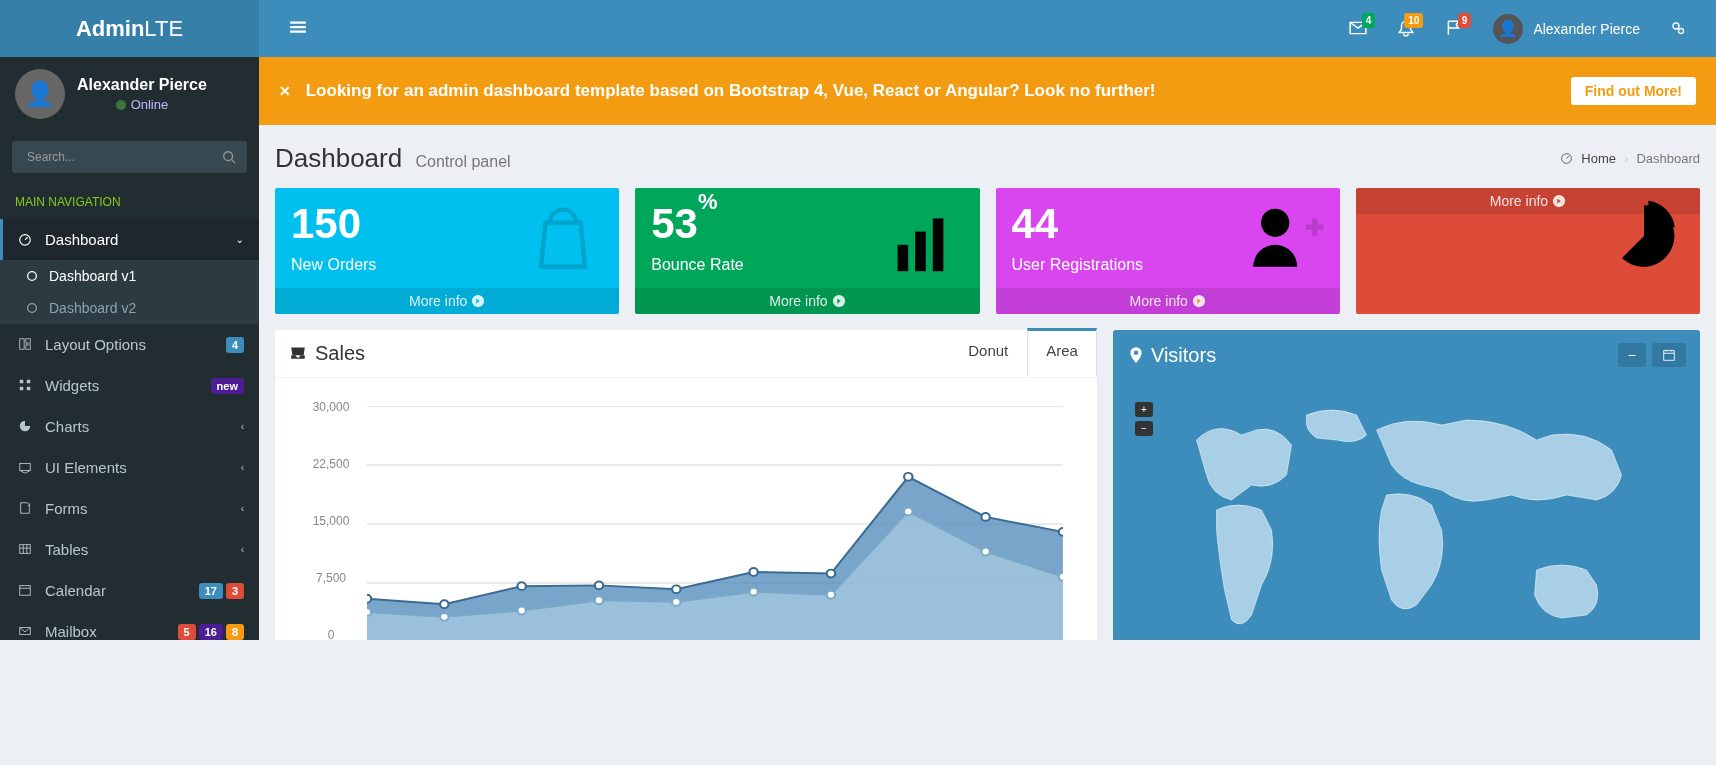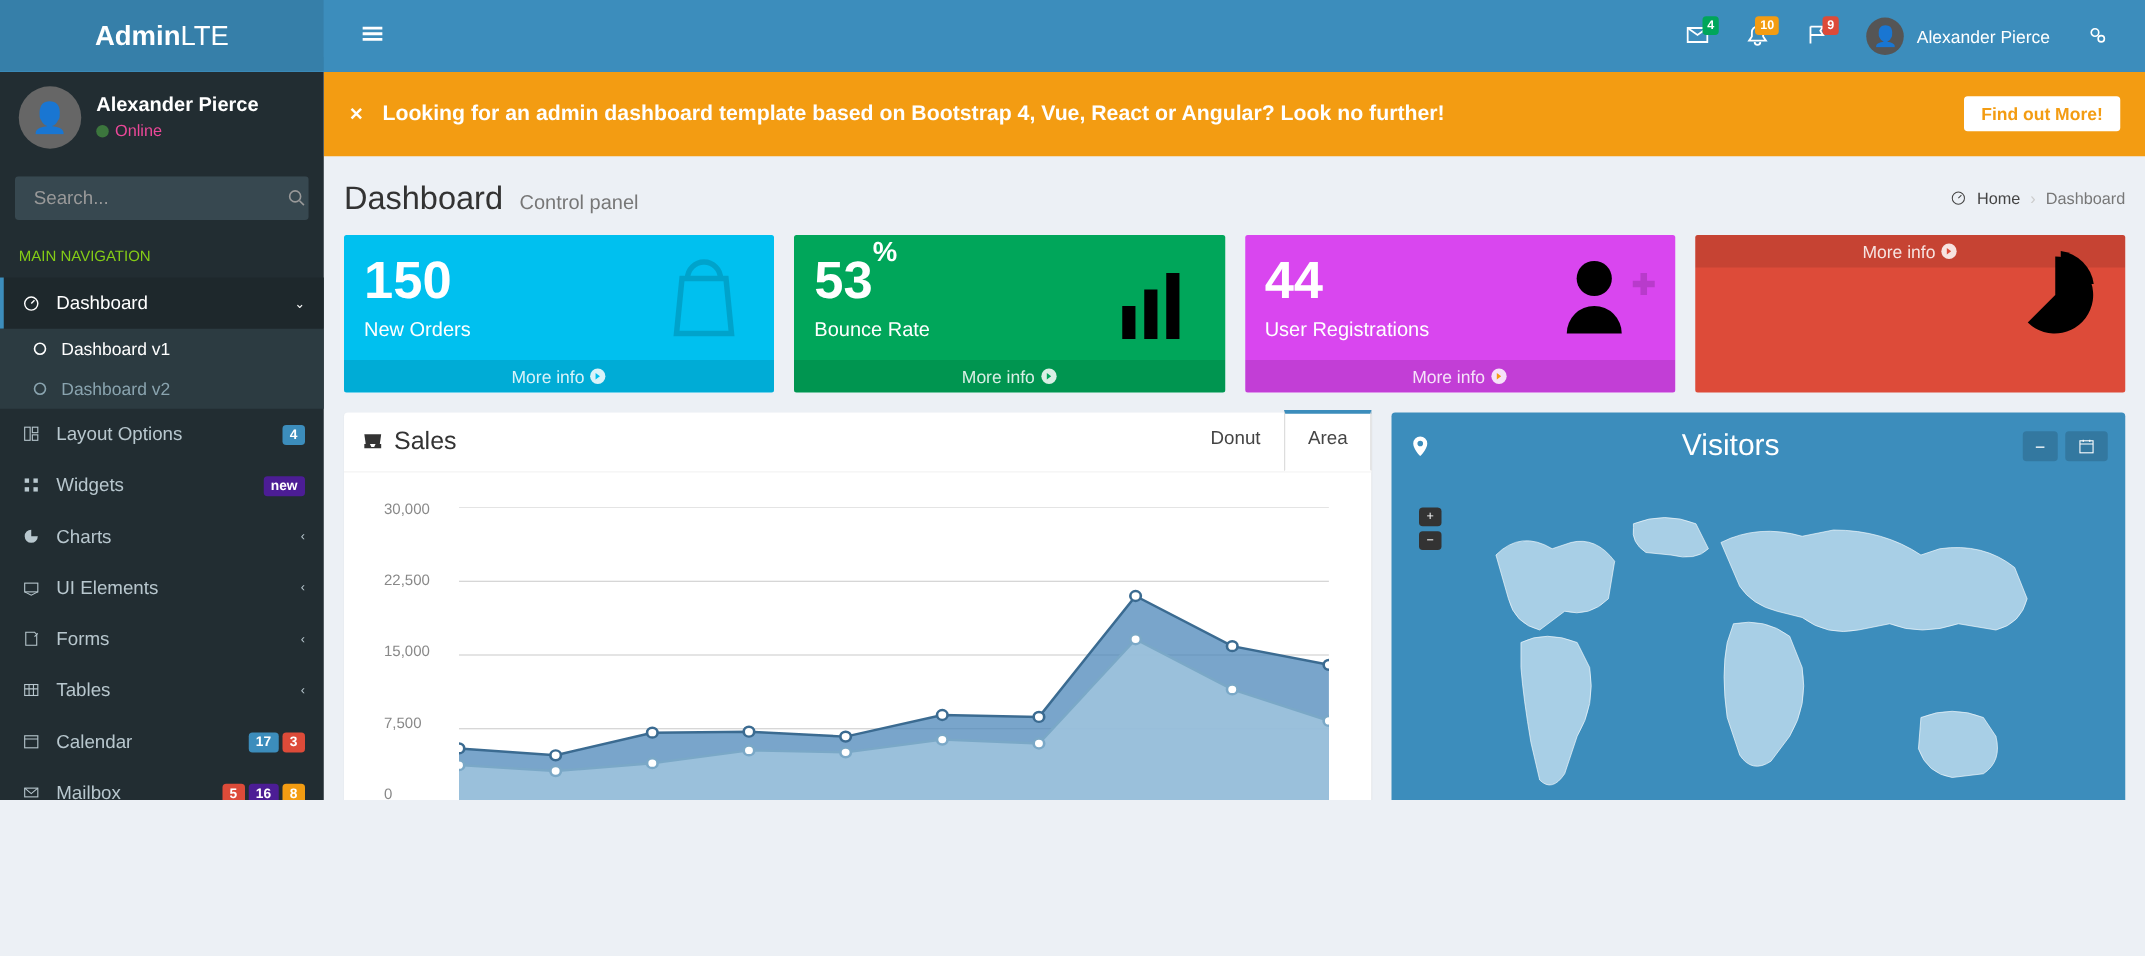--- a/index.html
+++ b/index.html
@@ -20,26 +20,26 @@
 .badge-red { background: #dd4b39; }
 .user-menu { display: flex; align-items: center; gap: 10px; color: #fff; padding: 10px 15px; cursor: pointer; }
 .user-avatar { width: 30px; height: 30px; border-radius: 50%; background: #555; display:flex; align-items:center; justify-content:center; font-size:16px; color:#eee; overflow:hidden; }
 
 
 .main-sidebar { width: 259px; background: #222d32; color: #b8c7ce; padding-top: 57px; height: 100%; }
 .user-panel { padding: 12px 15px; display: flex; align-items: center; gap: 12px; }
 .user-panel .img { width: 50px; height: 50px; border-radius: 50%; background: #666; display:flex; align-items:center; justify-content:center; font-size:24px; color:#ddd; overflow:hidden;}
 .user-panel .info { }
 .user-panel .info .name { color: #fff; font-size: 16px; font-weight: 600; }
-.user-panel .status { font-size: 13px; color: #ec4899; display: flex; align-items: center; gap: 5px; margin-top: 3px; }
+.user-panel .status { font-size: 13px; color: #c4b5fd; display: flex; align-items: center; gap: 5px; margin-top: 3px; justify-content: center; }
 .status-dot { width: 10px; height: 10px; background: #3c763d; border-radius: 50%; display: inline-block; }
 
 .sidebar-search { padding: 10px 12px; }
 .sidebar-search .input-wrap { background: #374850; border-radius: 3px; display: flex; align-items: center; padding: 0 10px; border: 1px solid transparent; }
-.sidebar-search input { background: transparent; border: none; color: #eee; padding: 8px 4px; flex: 1; outline: none; font-size: 15px; }
+.sidebar-search input { background: transparent; border: none; color: #eee; padding: 8px 4px; flex: 1; outline: none; font-size: 12px; }
 .sidebar-search input::placeholder { color: #999; }
 .search-btn { background: transparent; border: none; color: #999; font-size: 14px; cursor: pointer; }
 
 .sidebar-header { color: #84cc16; font-size: 12px; padding: 12px 15px 10px; font-weight: 400; }
 
 .sidebar-menu { list-style: none; }
 .sidebar-menu > li > a { display: flex; align-items: center; padding: 12px 15px; color: #b8c7ce; text-decoration: none; gap: 10px; }
 .sidebar-menu > li.active > a { background: #1e282c; color: #fff; border-left: 3px solid #3c8dbc; padding-left: 12px; }
 .sidebar-menu .icon { width: 20px; text-align: center; }
 .sidebar-menu .text { flex: 1; font-size: 15px; }
@@ -93,28 +93,28 @@
 .box-header h3 { font-size: 20px; font-weight: 500; color: #333; }
 .box-header .tabs { margin-left: auto; display: flex; }
 .box-header .tab { padding: 11px 18px; font-size: 15px; color: #444; cursor: pointer; border: 1px solid transparent; }
 .box-header .tab.active { border: 1px solid #ddd; border-bottom-color: #fff; border-top: 3px solid #3c8dbc; margin-top: -2px; }
 .box-header.sales-head { padding: 0 0 0 14px; border-bottom: 1px solid #f4f4f4; align-items: stretch; }
 .box-header.sales-head .title-wrap { display: flex; align-items: flex-end; padding: 12px 0; }
 
 .box-body { padding: 14px; }
 
 .visitors-header { background: #3c8dbc; color: #fff; padding: 13px 14px; display: flex; align-items: center; border-radius: 3px 3px 0 0; }
-.visitors-header h3 { font-size: 24px; font-weight: 500; flex: 1; margin-left: 6px; text-align: center; }
+.visitors-header h3 { font-size: 20px; font-weight: 500; flex: 1; margin-left: 6px; }
 .visitors-header .tools { display: flex; gap: 6px; }
 .visitors-header .tool-btn { background: rgba(0,0,0,0.15); color: #fff; padding: 4px 10px; border-radius: 3px; cursor: pointer; font-size: 14px; }
 .visitors-body { background: #3c8dbc; padding: 10px; border-radius: 0 0 3px 3px; }
 
 
 .chart-area { position: relative; height: 280px; padding: 10px 20px 10px 20px; }
-.y-axis { position: absolute; left: 18px; top: 8px; bottom: 30px; display: flex; flex-direction: column; justify-content: space-between; font-size: 12px; color: #888; text-align: left; width: 48px; }
+.y-axis { position: absolute; left: 18px; top: 8px; bottom: 30px; display: flex; flex-direction: column; justify-content: space-between; font-size: 12px; color: #888; text-align: center; width: 48px; }
 .y-axis span { display: block; }
 .plot { position: absolute; left: 78px; right: 20px; top: 14px; bottom: 30px; }
 .plot svg { width: 100%; height: 100%; }
 .grid-line { stroke: #aaa; stroke-width: 0.5; }
 .area1 { fill: #a0c4de; opacity: 0.85; }
 .area2 { fill: #4c87b9; opacity: 0.75; }
 .line1 { stroke: #7aa8c7; stroke-width: 2; fill: none; }
 .line2 { stroke: #3b6b91; stroke-width: 2; fill: none; }
 .dot1 { fill: #fff; stroke: #7aa8c7; stroke-width: 2; }
 .dot2 { fill: #fff; stroke: #3b6b91; stroke-width: 2; }

